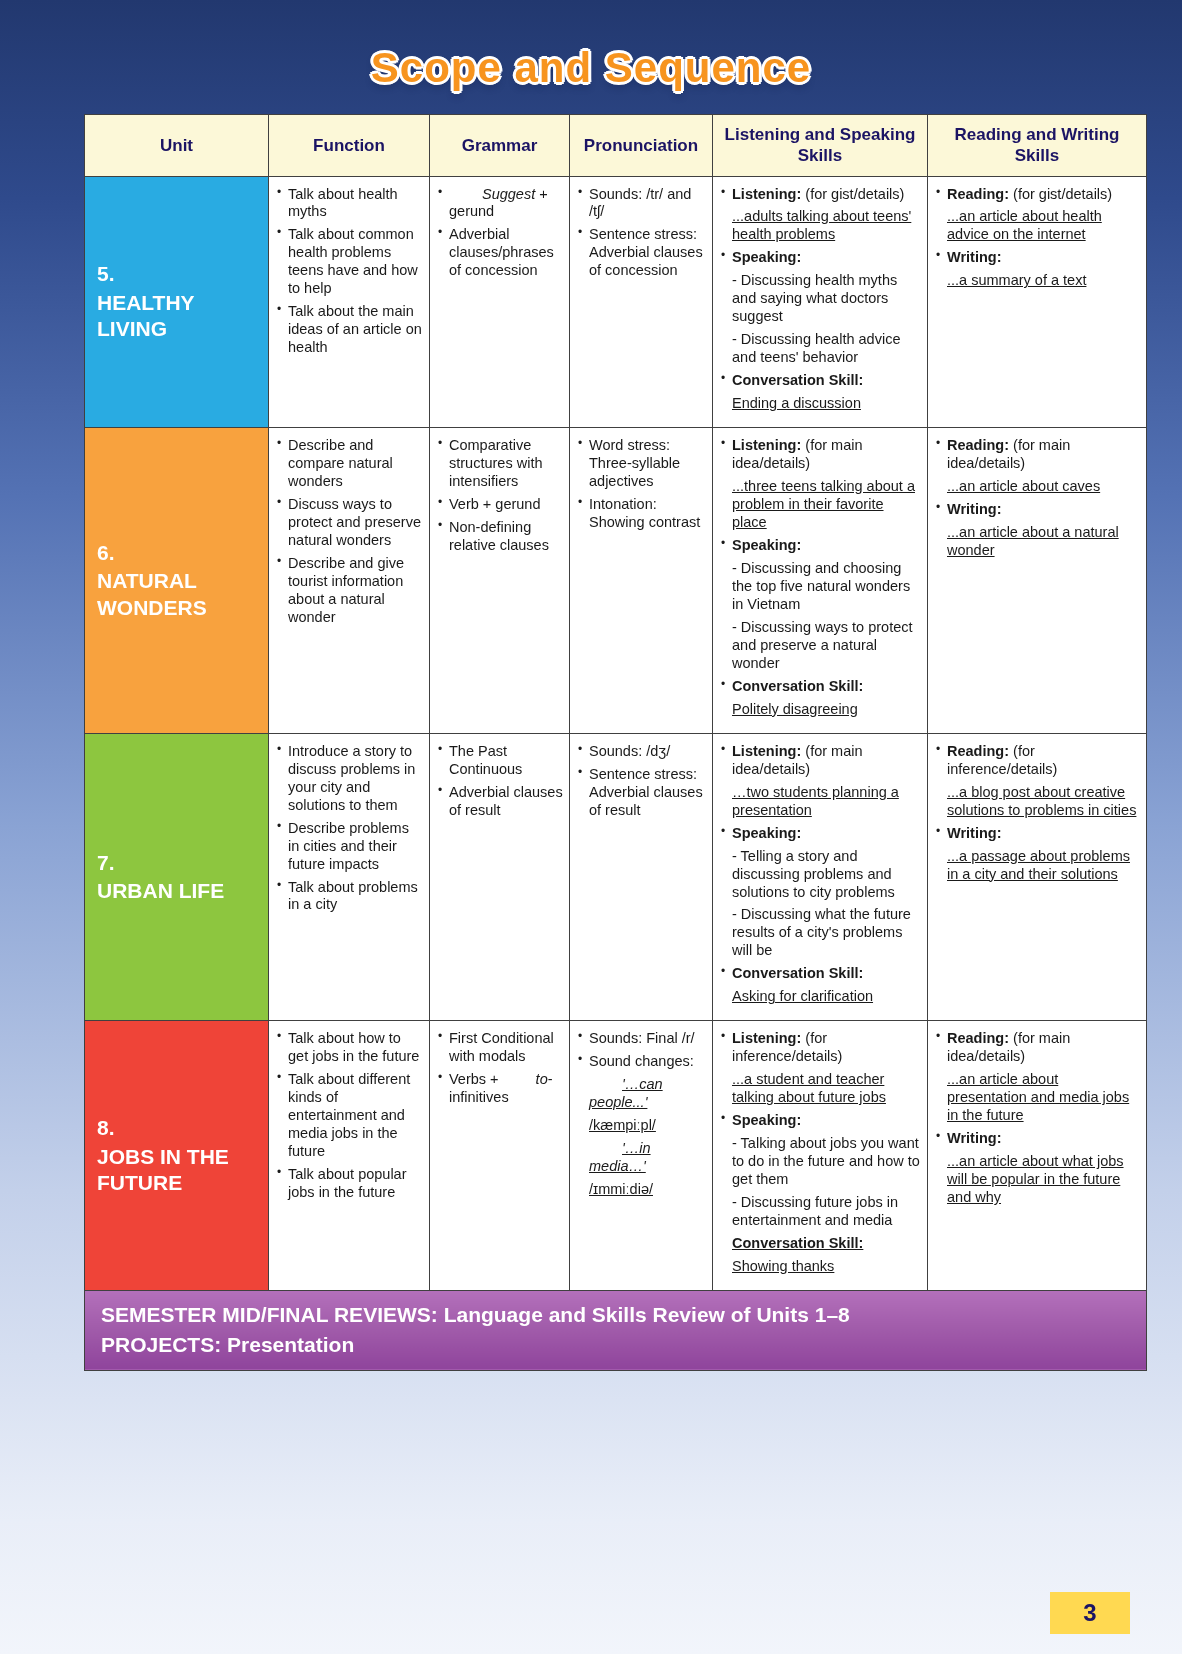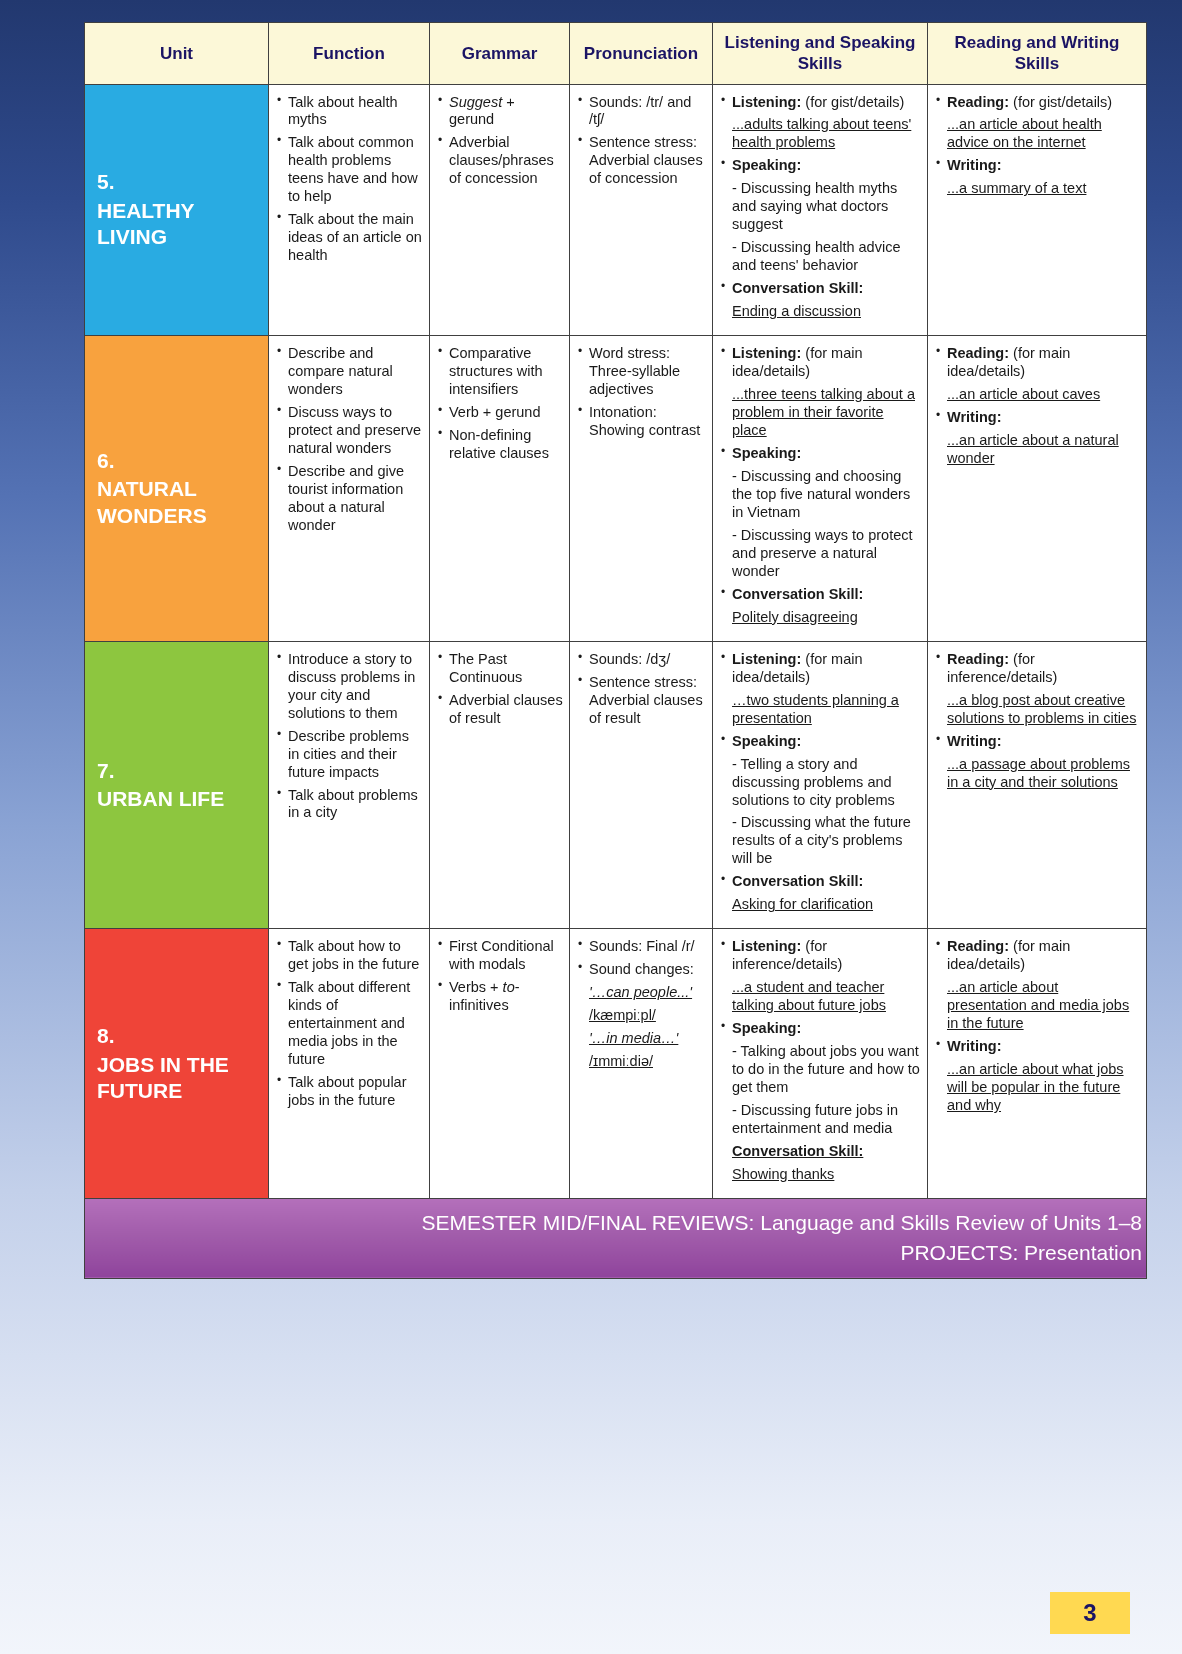--- a/index.html
+++ b/index.html
@@ -42,40 +42,41 @@
     font-size: 14.5px; color: #1a1a1a;
     line-height: 1.24;
     background: #ffffff;
   }
   .item { margin-bottom: 5px; }
   .item.dot { position: relative; padding-left: 11px; }
   .item.dot .bullet { position: absolute; left: 0; top: -1px; font-size: 12px; }
   .item.ind { padding-left: 11px; text-decoration: underline; }
   .item.dash { padding-left: 11px; }
   .b { font-weight: bold; }
-  .i { font-style: italic; }
+  .i { font-style: italic; margin-left: 33px; }
   .footer-cell {
     background: linear-gradient(180deg, #b470bb 0%, #a25dab 45%, #8f449c 100%);
-    color: #ffffff; text-align: right; font-weight: normal;
+    color: #ffffff; text-align: left; font-weight: bold;
     font-size: 21px; line-height: 1.45;
-    padding: 9px 4px;
+    padding: 9px 16px;
   }
   .page-badge {
     position: absolute; right: 52px; bottom: 20px;
     width: 80px; height: 42px;
     background: #ffd951;
     color: #1b1464; font-weight: bold; font-size: 24px;
     display: flex; align-items: center; justify-content: center;
   }
 </style>
 </head>
 <body>
 
 <div class="page">
 
+  <h1 class="title">Scope and Sequence</h1>
 
   <div class="table-wrap">
     <table>
       <colgroup>
         <col style="width:184px">
         <col style="width:161px">
         <col style="width:140px">
         <col style="width:143px">
         <col style="width:215px">
         <col style="width:219px">

